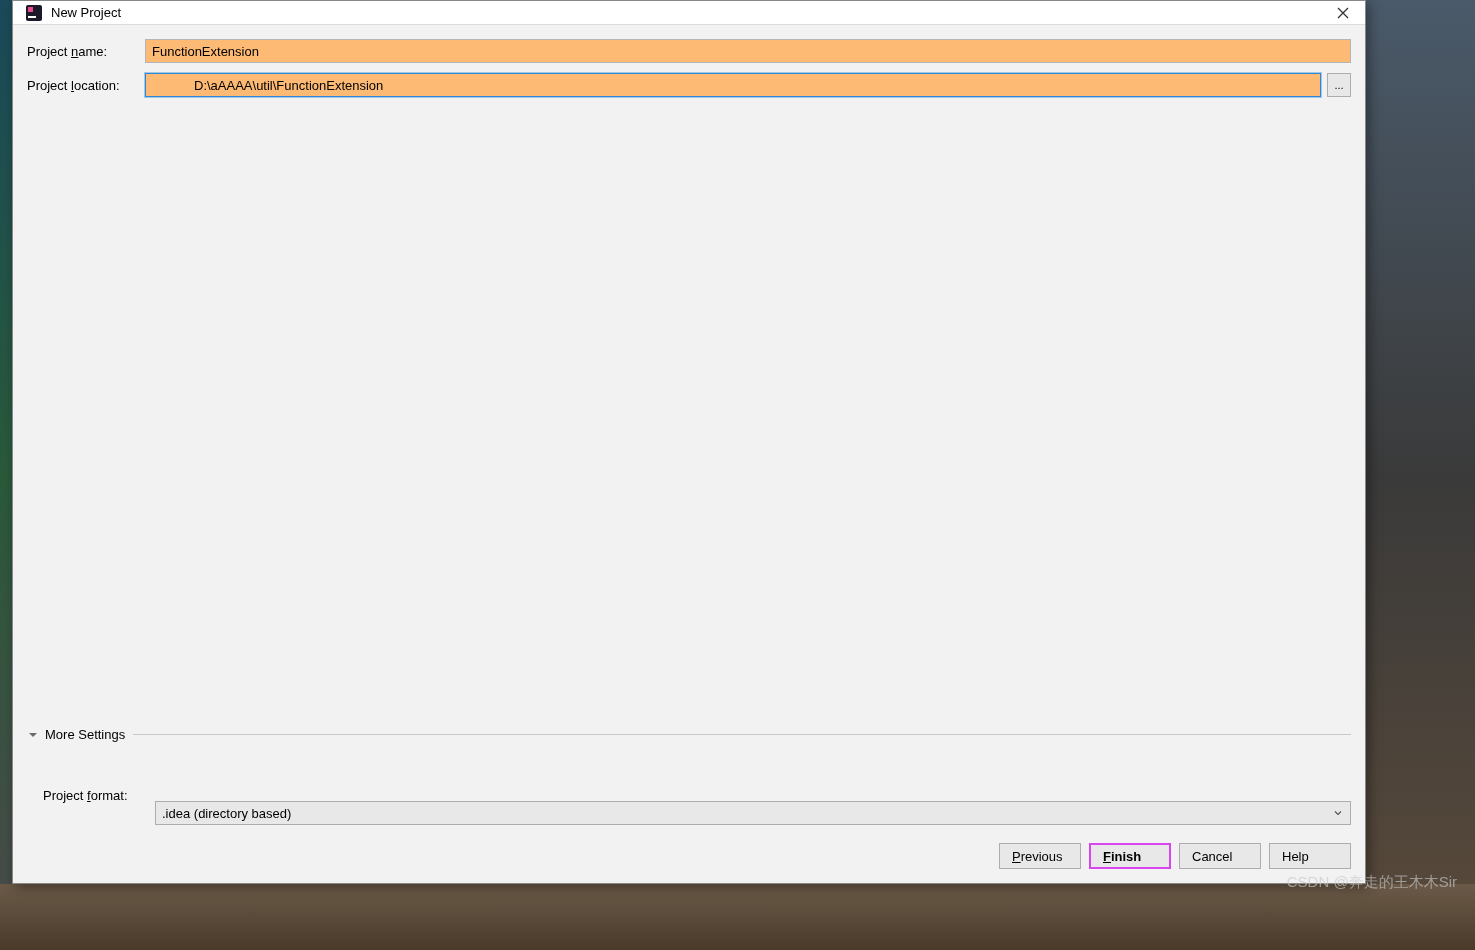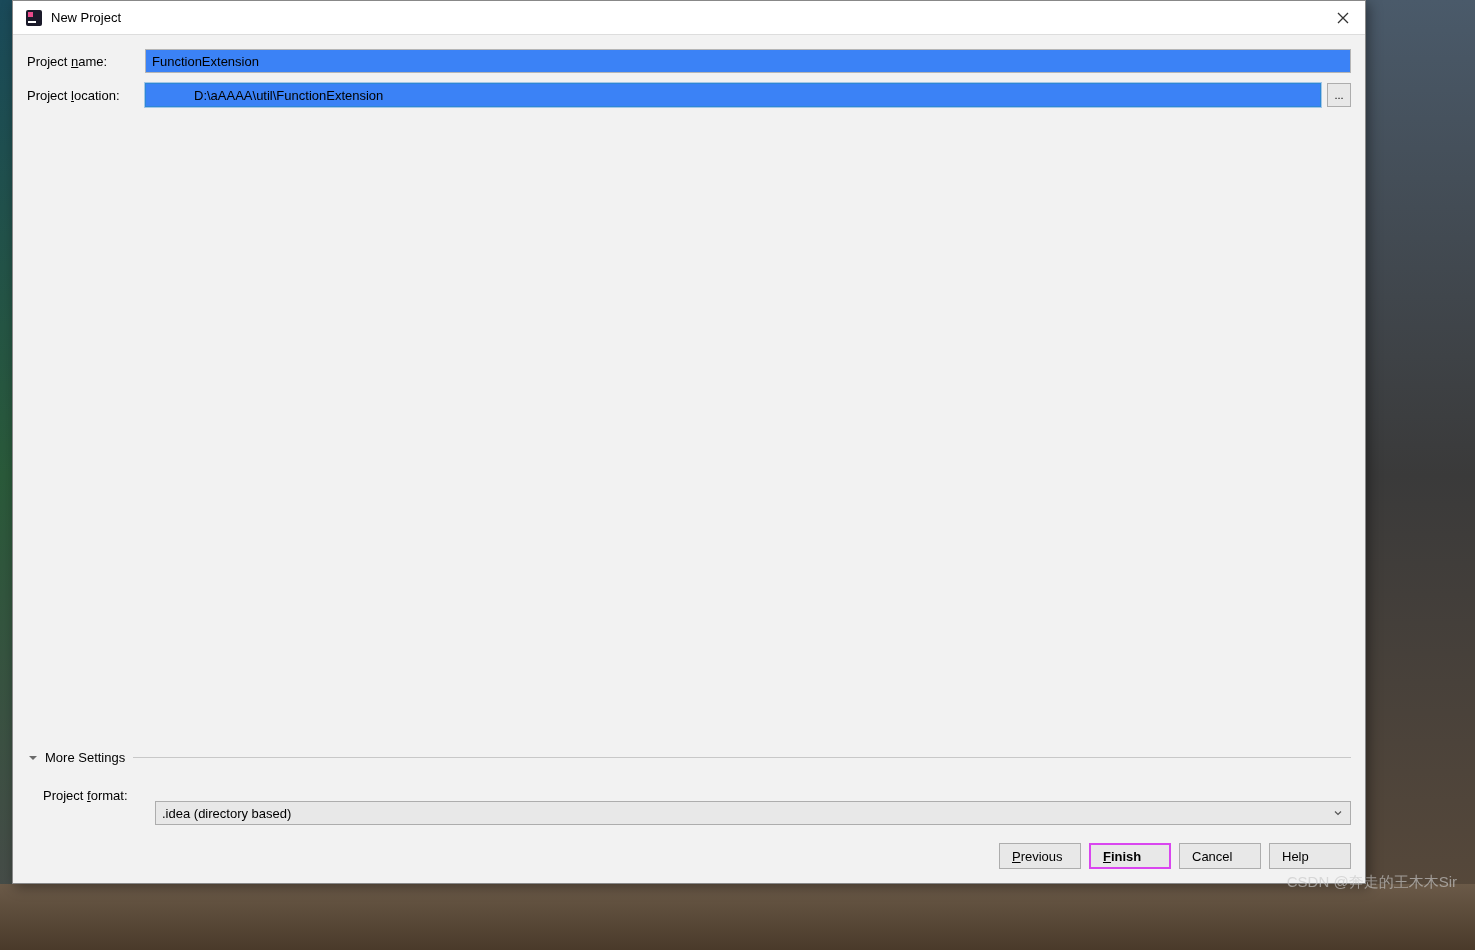--- a/index.html
+++ b/index.html
@@ -29,21 +29,21 @@
       top: 0;
       width: 1354px;
       height: 884px;
       background: #f2f2f2;
       border: 1px solid #888;
       display: flex;
       flex-direction: column;
       box-shadow: 3px 3px 12px rgba(0,0,0,0.4);
     }
     .titlebar {
-      height: 34px;
+      height: 24px;
       background: #fff;
       border-bottom: 1px solid #ddd;
       display: flex;
       align-items: center;
       padding: 0 12px;
     }
     .titlebar .app-icon {
       width: 18px; height: 18px;
       margin-right: 8px;
       position: relative;
@@ -72,21 +72,21 @@
     }
     .form-row label {
       width: 118px;
       font-size: 13px;
     }
     .form-row label .mn { text-decoration: underline; }
     .form-row input[type=text] {
       flex: 1;
       height: 24px;
       border: 1px solid #b5b5b5;
-      background: #3b82f6;
+      background: #fdba74;
       padding: 0 6px;
       font-size: 13px;
       font-family: inherit;
       outline: none;
     }
     .form-row input[type=text].focused {
       border: 1px solid #2e88d6;
       box-shadow: 0 0 0 1px rgba(46,136,214,0.4);
       padding-left: 48px;
     }
@@ -98,21 +98,21 @@
       background: #e8e8e8;
       font-size: 11px;
       letter-spacing: 0;
       cursor: pointer;
       display: flex; align-items: center; justify-content: center;
     }
     .spacer { flex: 1; }
     .more-settings-header {
       display: flex;
       align-items: center;
-      margin: 4px 0 1px 0;
+      margin: 4px 0 24px 0;
     }
     .more-settings-header .chevron {
       width: 12px; height: 12px;
       margin-right: 6px;
       display: flex; align-items: center; justify-content: center;
     }
     .more-settings-header .label { font-size: 13px; margin-right: 8px; white-space: nowrap; }
     .more-settings-header .line {
       flex: 1; height: 1px; background: #c8c8c8;
     }

